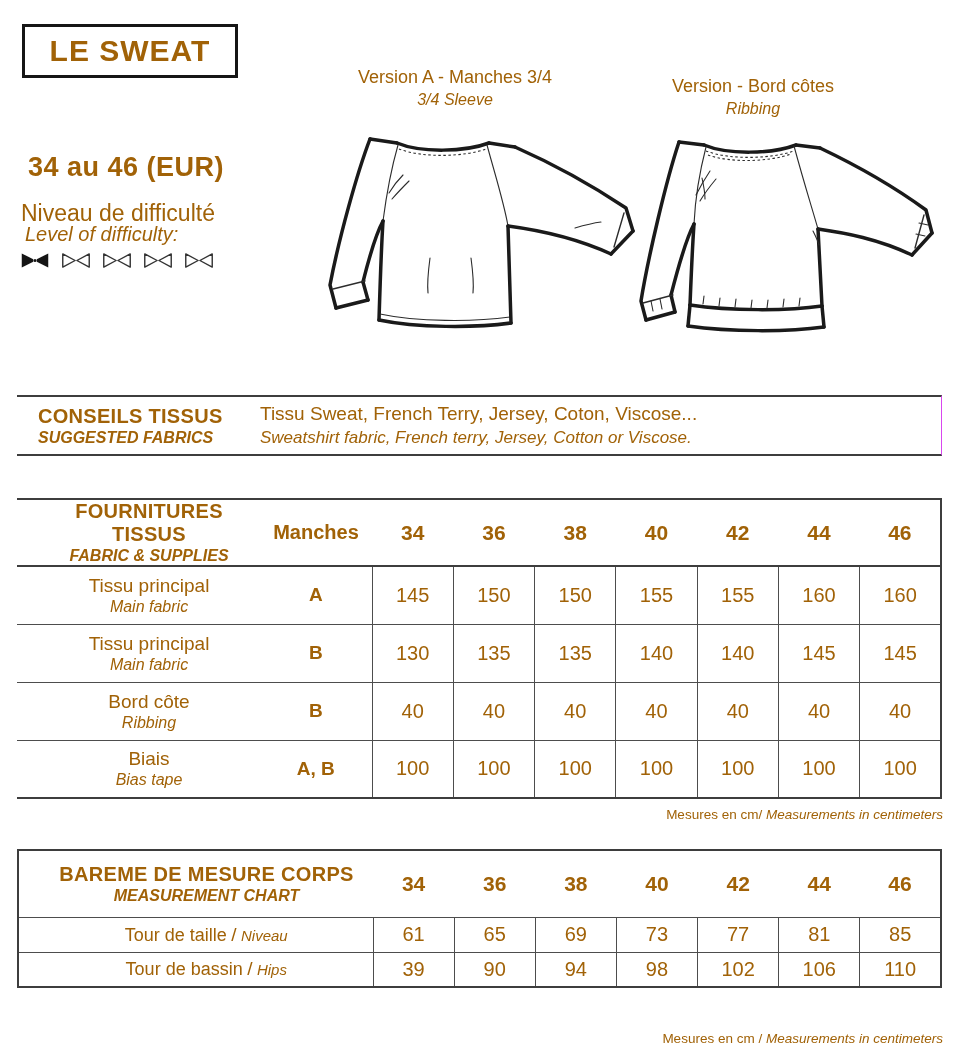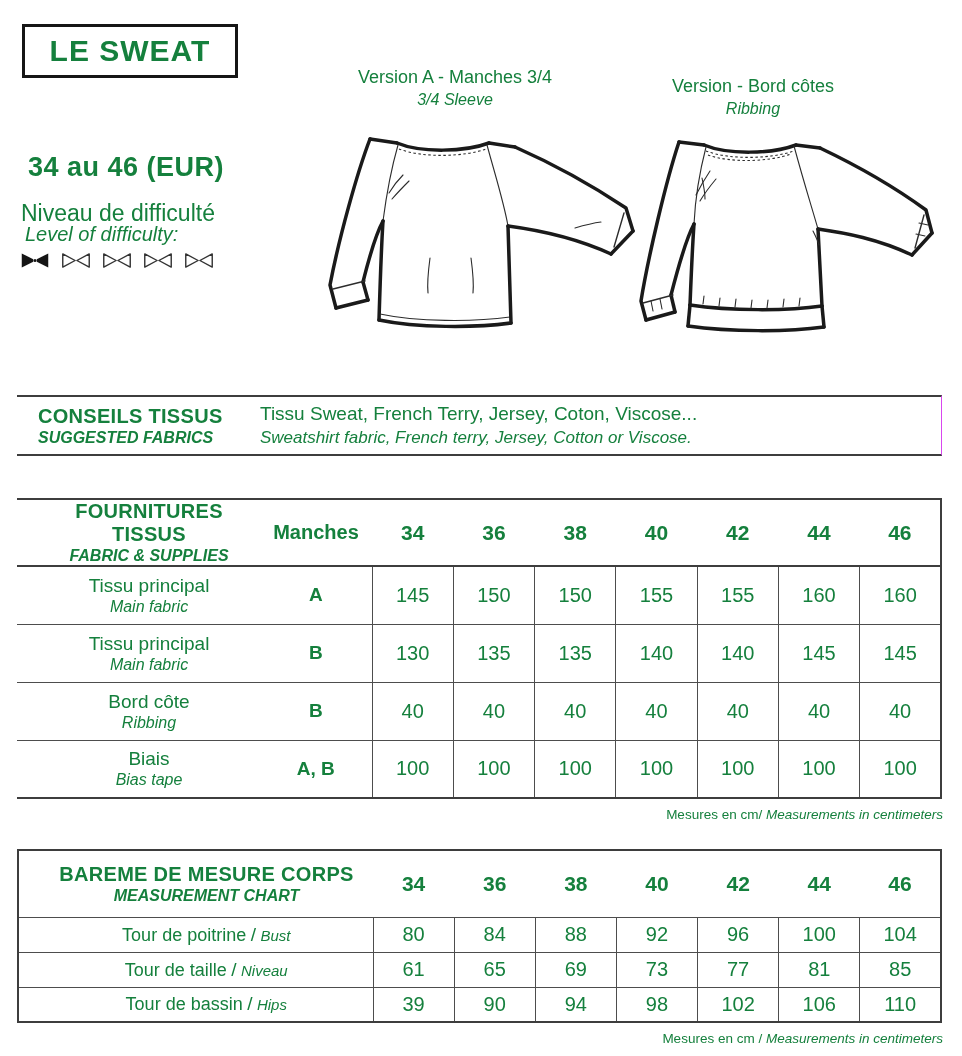--- a/index.html
+++ b/index.html
@@ -1,18 +1,18 @@
 <!DOCTYPE html>
 <html><head>
 <meta charset="utf-8">
 <style>
   html,body { margin:0; padding:0; background:#ffffff; }
   .page {
     position:relative; width:962px; height:1056px; margin:0 auto;
-    background:#ffffff; color:#15803d;
+    background:#ffffff; color:#a16207;
     font-family:"Liberation Sans", sans-serif;
     overflow:hidden;
   }
   
   .title-box {
     position:absolute; left:22px; top:24px; width:210px; height:48px;
     border:3px solid #161616; display:flex; align-items:center; justify-content:center;
     font-size:30px; font-weight:bold; letter-spacing:1px; white-space:nowrap;
   }
   .size-range { position:absolute; left:28px; top:152px; font-size:27px; font-weight:bold; letter-spacing:0.5px; }
@@ -332,34 +332,20 @@
         <th class="size-th">38</th>
         <th class="size-th">40</th>
         <th class="size-th">42</th>
         <th class="size-th">44</th>
         <th class="size-th">46</th>
       </tr>
     </thead>
     <tbody>
       <tr>
         <td class="cell-label">
-          <span class="m-fr">Tour de poitrine</span>
-          <span class="m-sl">/</span>
-          <span class="m-en">Bust</span>
-        </td>
-        <td class="cell-val">80</td>
-        <td class="cell-val">84</td>
-        <td class="cell-val">88</td>
-        <td class="cell-val">92</td>
-        <td class="cell-val">96</td>
-        <td class="cell-val">100</td>
-        <td class="cell-val">104</td>
-      </tr>
-      <tr>
-        <td class="cell-label">
           <span class="m-fr">Tour de taille</span>
           <span class="m-sl">/</span>
           <span class="m-en">Niveau</span>
         </td>
         <td class="cell-val">61</td>
         <td class="cell-val">65</td>
         <td class="cell-val">69</td>
         <td class="cell-val">73</td>
         <td class="cell-val">77</td>
         <td class="cell-val">81</td>

